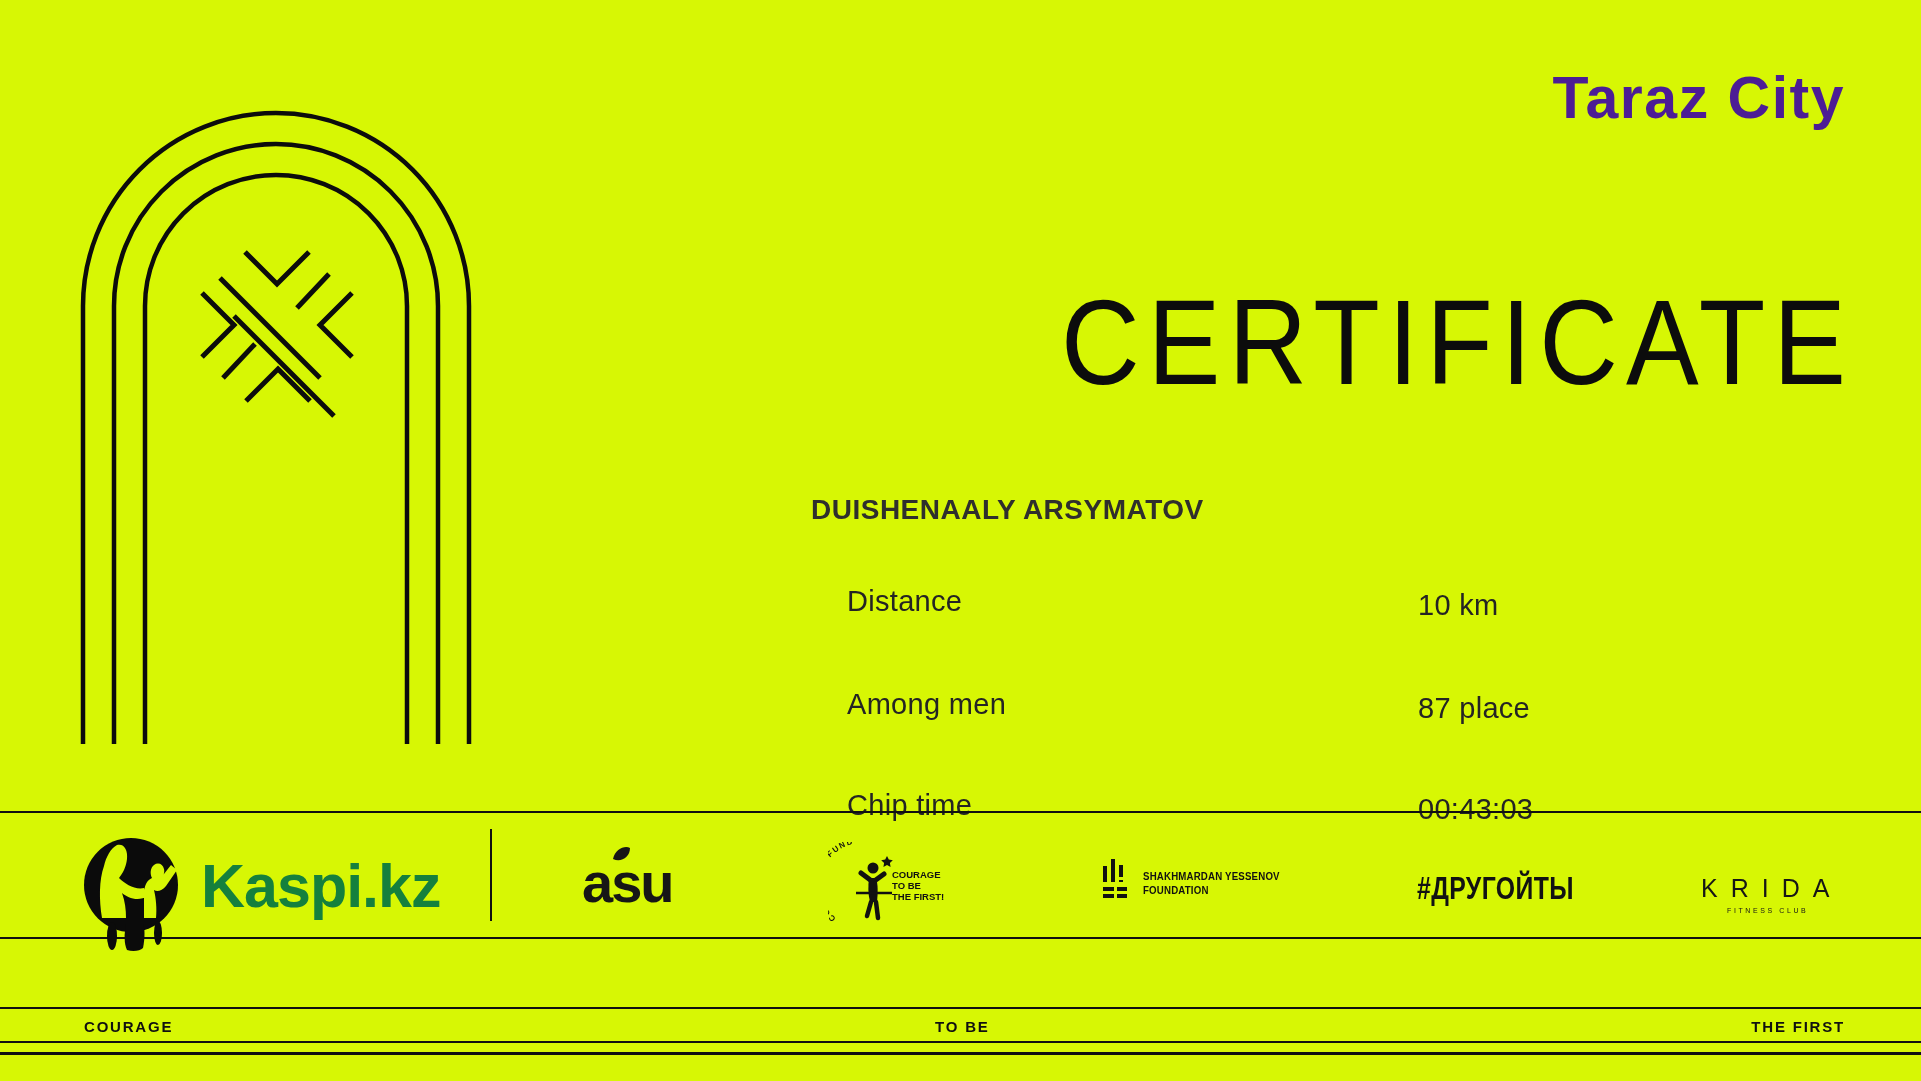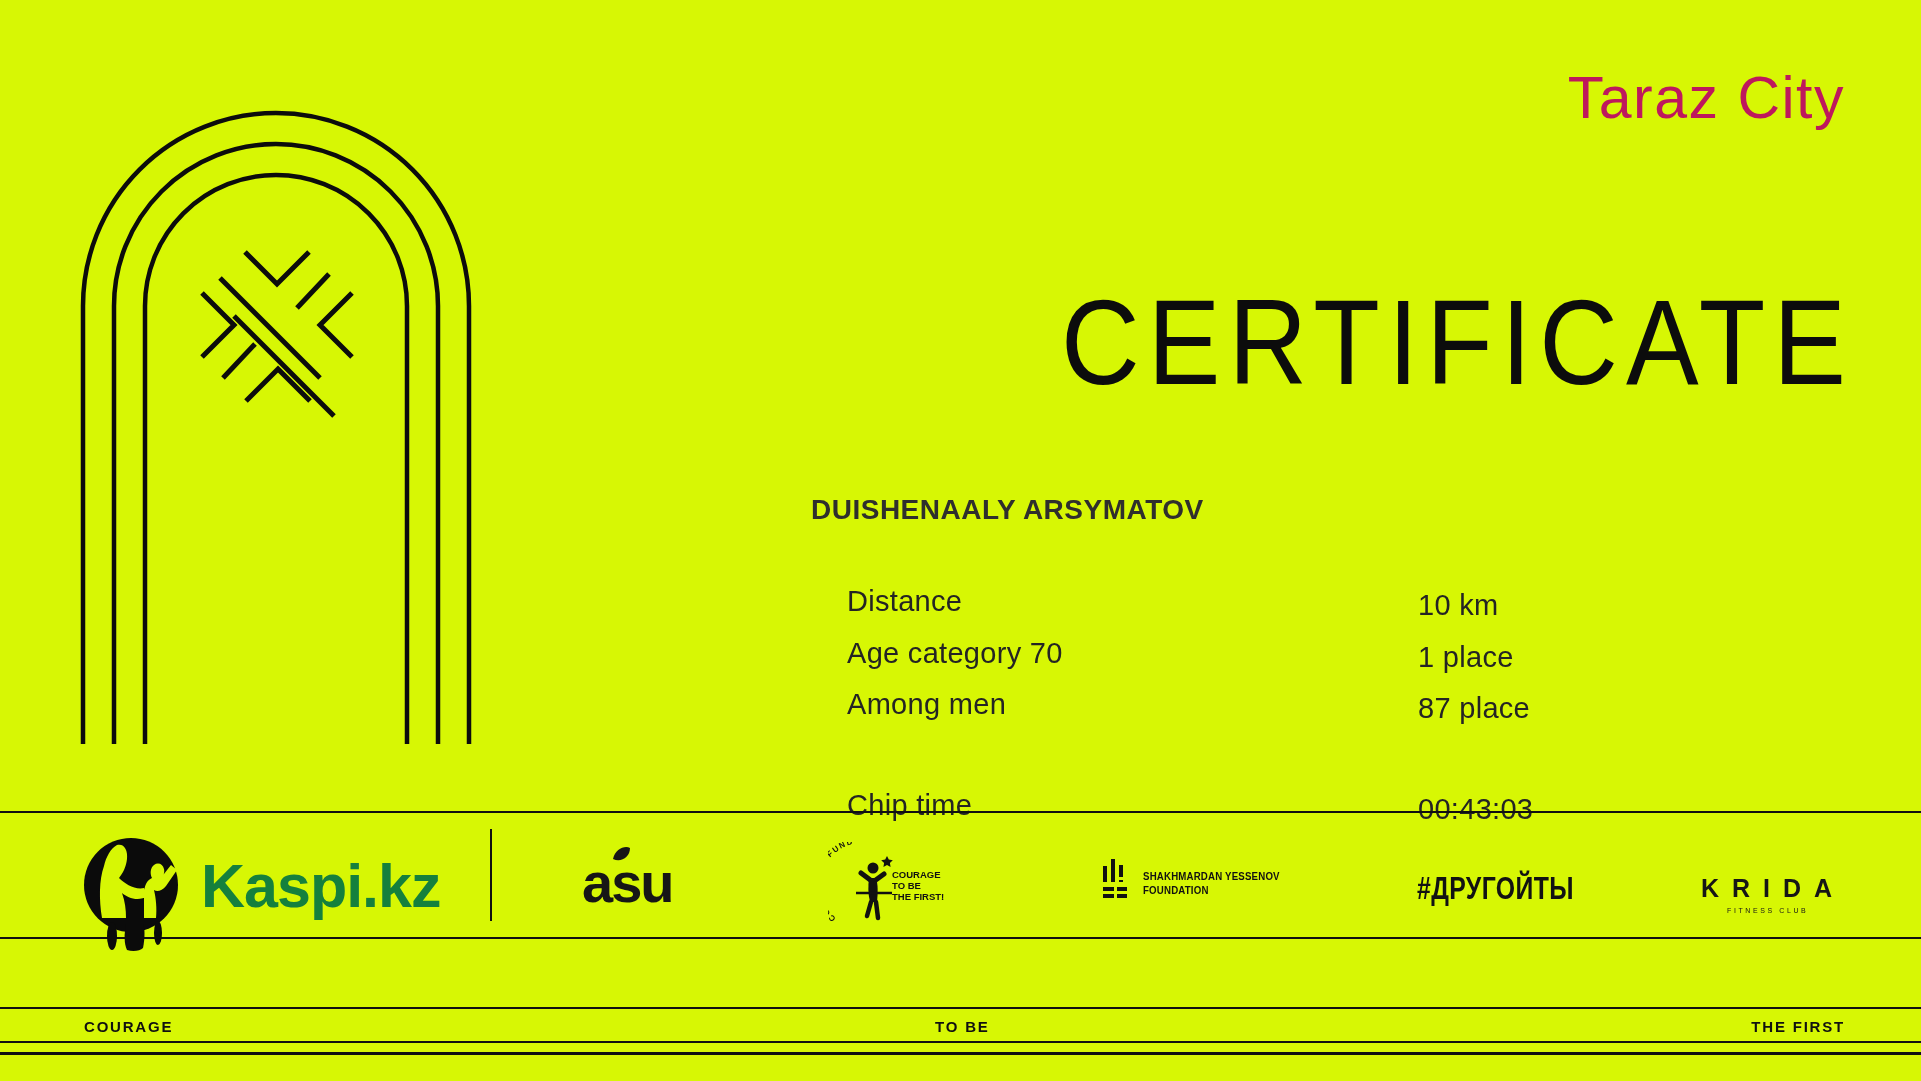--- a/index.html
+++ b/index.html
@@ -1,21 +1,21 @@
 <!DOCTYPE html>
 <html><head>
 <meta charset="utf-8">
 <style>
   html,body{margin:0;padding:0;}
   body{width:1921px;height:1081px;overflow:hidden;font-family:"Liberation Sans",sans-serif;}
   .cert{position:absolute;top:0;left:0;width:1921px;height:1081px;background:#D7F704;color:#0D0D0D;}
 
   
   .event-title{position:absolute;top:56px;right:76px;
-    font-size:59px;line-height:84px;letter-spacing:1.5px;font-weight:400;color:#be185d;white-space:nowrap;}
+    font-size:59px;line-height:84px;letter-spacing:1.5px;font-weight:700;color:#4c1d95;white-space:nowrap;}
   .event-title .yr{font-style:italic;}
 
   
   .heading{position:absolute;top:272px;right:76px;font-size:121px;font-weight:400;
     letter-spacing:9px;margin-right:-9px;color:#0C0C0C;white-space:nowrap;
     transform:scaleX(.9);transform-origin:100% 50%;}
 
   
   .recipient{position:absolute;left:811px;top:494px;font-size:28px;font-weight:700;
     letter-spacing:.5px;color:#2F2F2D;white-space:nowrap;}
@@ -27,21 +27,21 @@
 
   
   .rule{position:absolute;left:0;width:1921px;background:#101010;}
   .sp-divider{position:absolute;left:490px;top:829px;width:2px;height:92px;background:#101010;}
   .kaspi-word{position:absolute;left:201px;top:851px;font-size:61px;font-weight:700;letter-spacing:-1px;color:#15803d;}
   .yessenov-text{position:absolute;left:1143px;top:869px;font-size:11px;font-weight:700;line-height:14px;
     letter-spacing:.2px;color:#111;transform:scaleX(.88);transform-origin:0 0;white-space:nowrap;}
   .drugoyty{position:absolute;left:1417px;top:871px;font-size:31px;font-weight:800;color:#121212;
     transform:scaleX(.8);transform-origin:0 0;letter-spacing:.5px;white-space:nowrap;}
   .krida{position:absolute;left:1701px;top:874px;width:160px;text-align:left;color:#161616;}
-  .krida .k-main{font-size:25px;font-weight:700;letter-spacing:13px;margin-right:-13px;white-space:nowrap;}
+  .krida .k-main{font-size:25px;font-weight:400;letter-spacing:13px;margin-right:-13px;white-space:nowrap;}
   .krida .k-sub{font-size:7px;letter-spacing:2.6px;margin-top:4px;margin-left:26px;white-space:nowrap;}
 
   
   .footer-text{position:absolute;left:0;top:1014px;width:1921px;box-sizing:border-box;
     padding:0 76px 0 84px;display:flex;justify-content:space-between;
     font-size:15px;font-weight:600;letter-spacing:1.8px;color:#101010;}
   .footer-text span{line-height:26px;}
 
   svg{position:absolute;display:block;}
   .ink{stroke:#0C0C0C;fill:none;}
@@ -74,24 +74,20 @@
     <div>Taraz City</div>
   </div>
 
   <div class="heading">CERTIFICATE</div>
 
   <div class="recipient">DUISHENAALY ARSYMATOV</div>
 
   <div class="stat-row" style="top:585px;">
     <span class="lbl">Distance</span>
     <span class="val">10 km</span>
-  </div>
-  <div class="stat-row" style="top:637px;">
-    <span class="lbl">Age category 70</span>
-    <span class="val">1 place</span>
   </div>
   <div class="stat-row" style="top:688px;">
     <span class="lbl">Among men</span>
     <span class="val">87 place</span>
   </div>
   <div class="stat-row" style="top:789px;">
     <span class="lbl">Chip time</span>
     <span class="val">00:43:03</span>
   </div>
 

